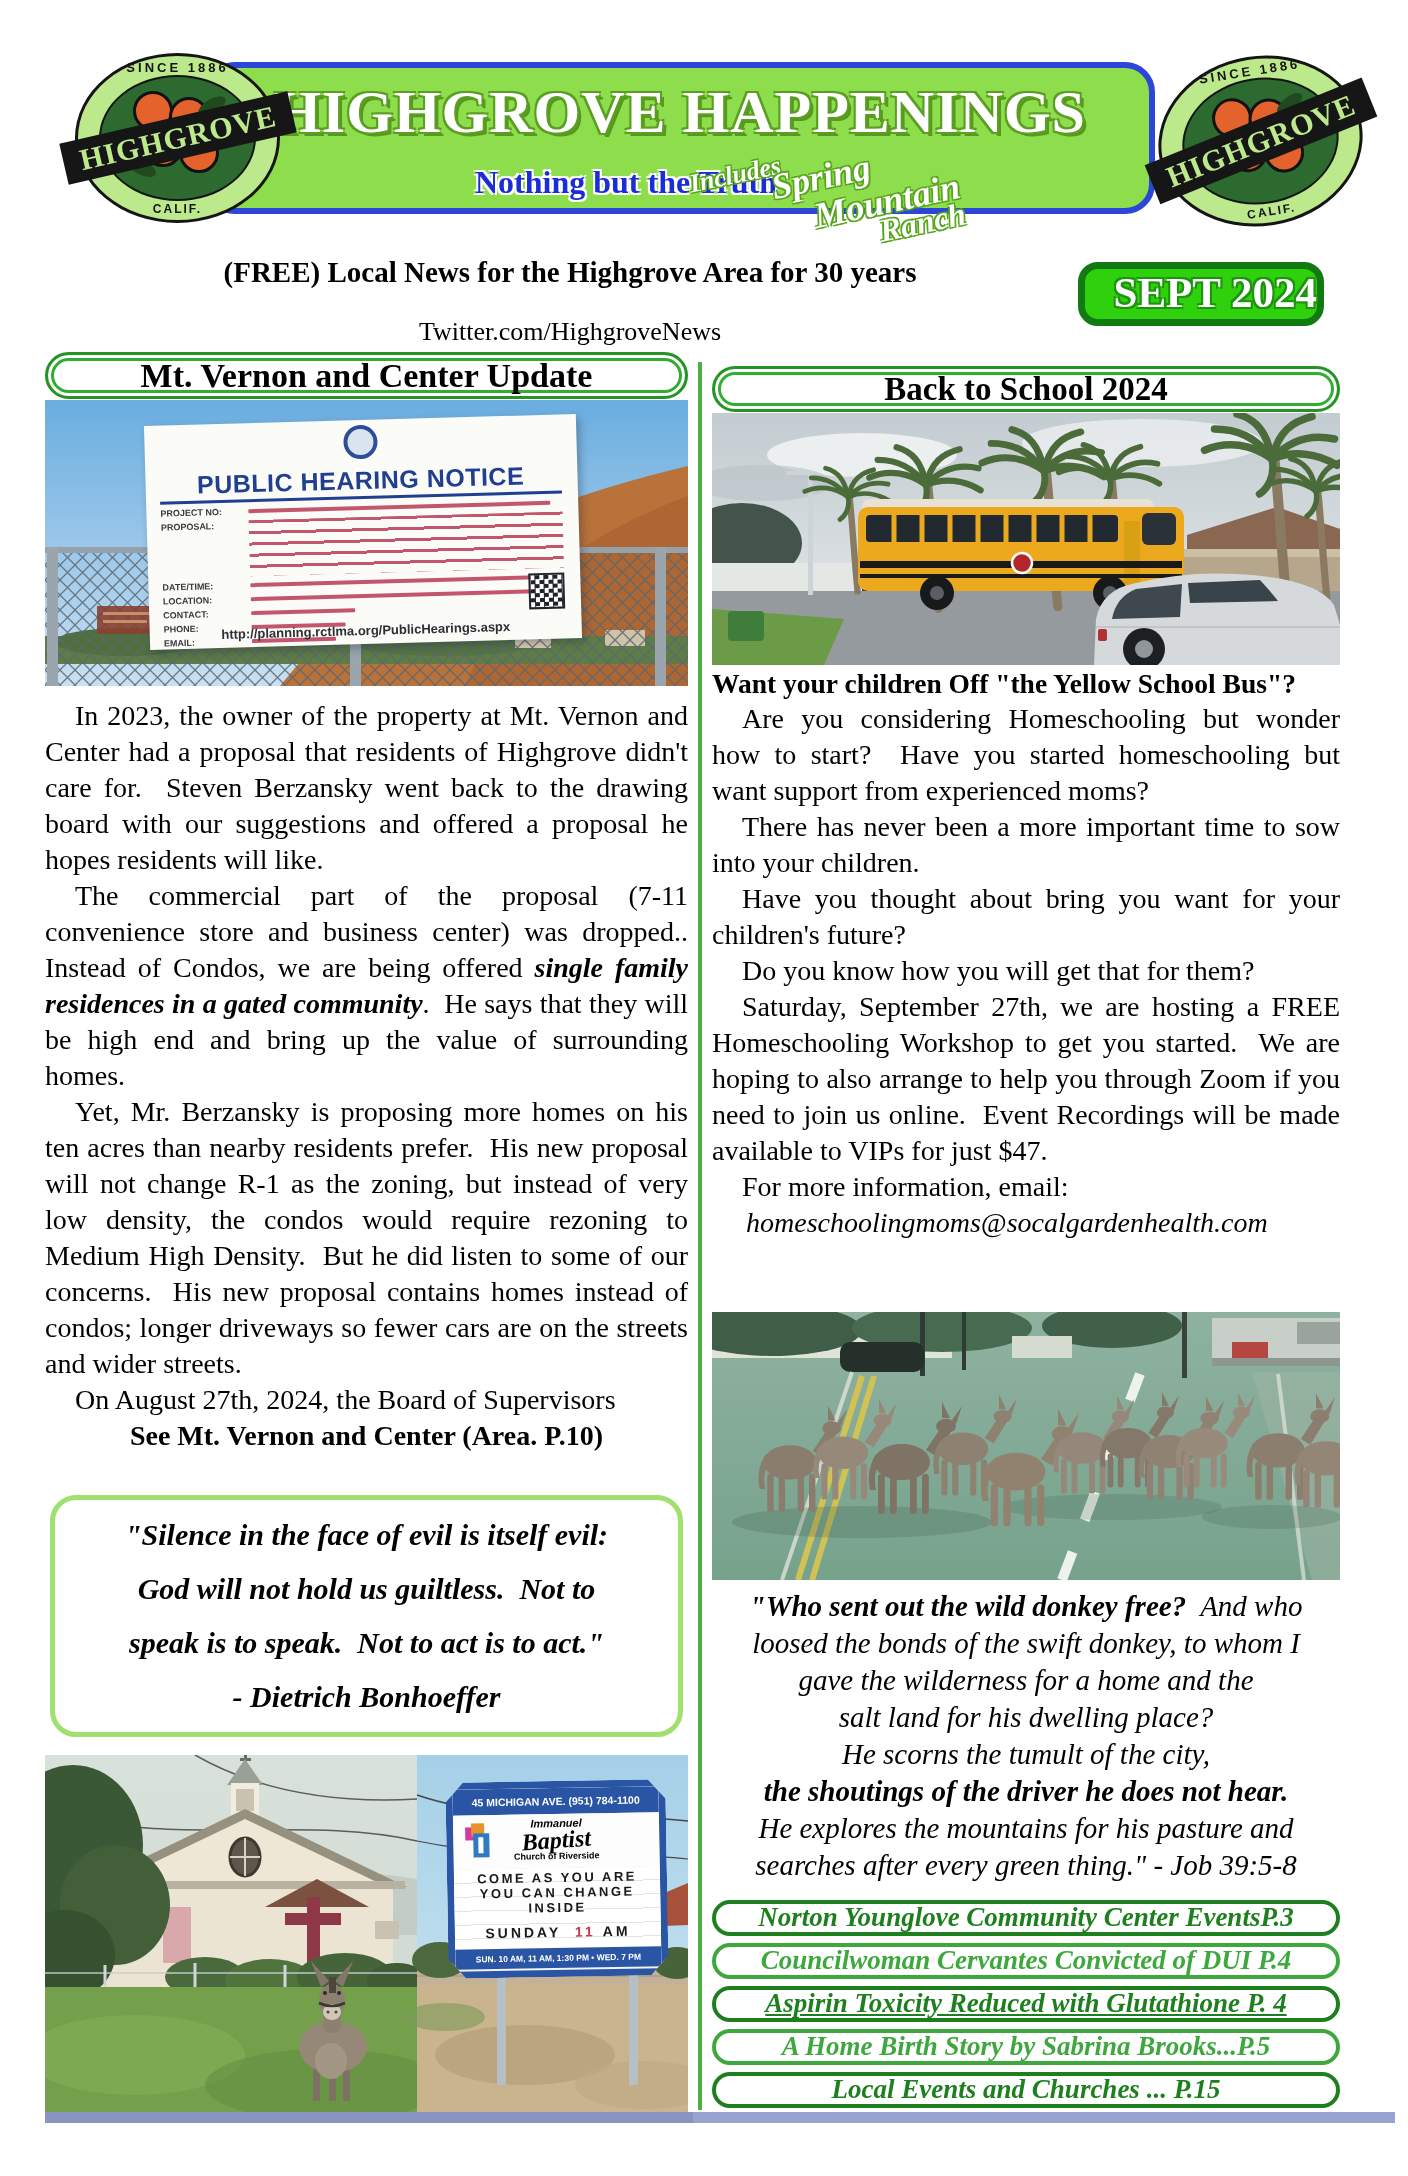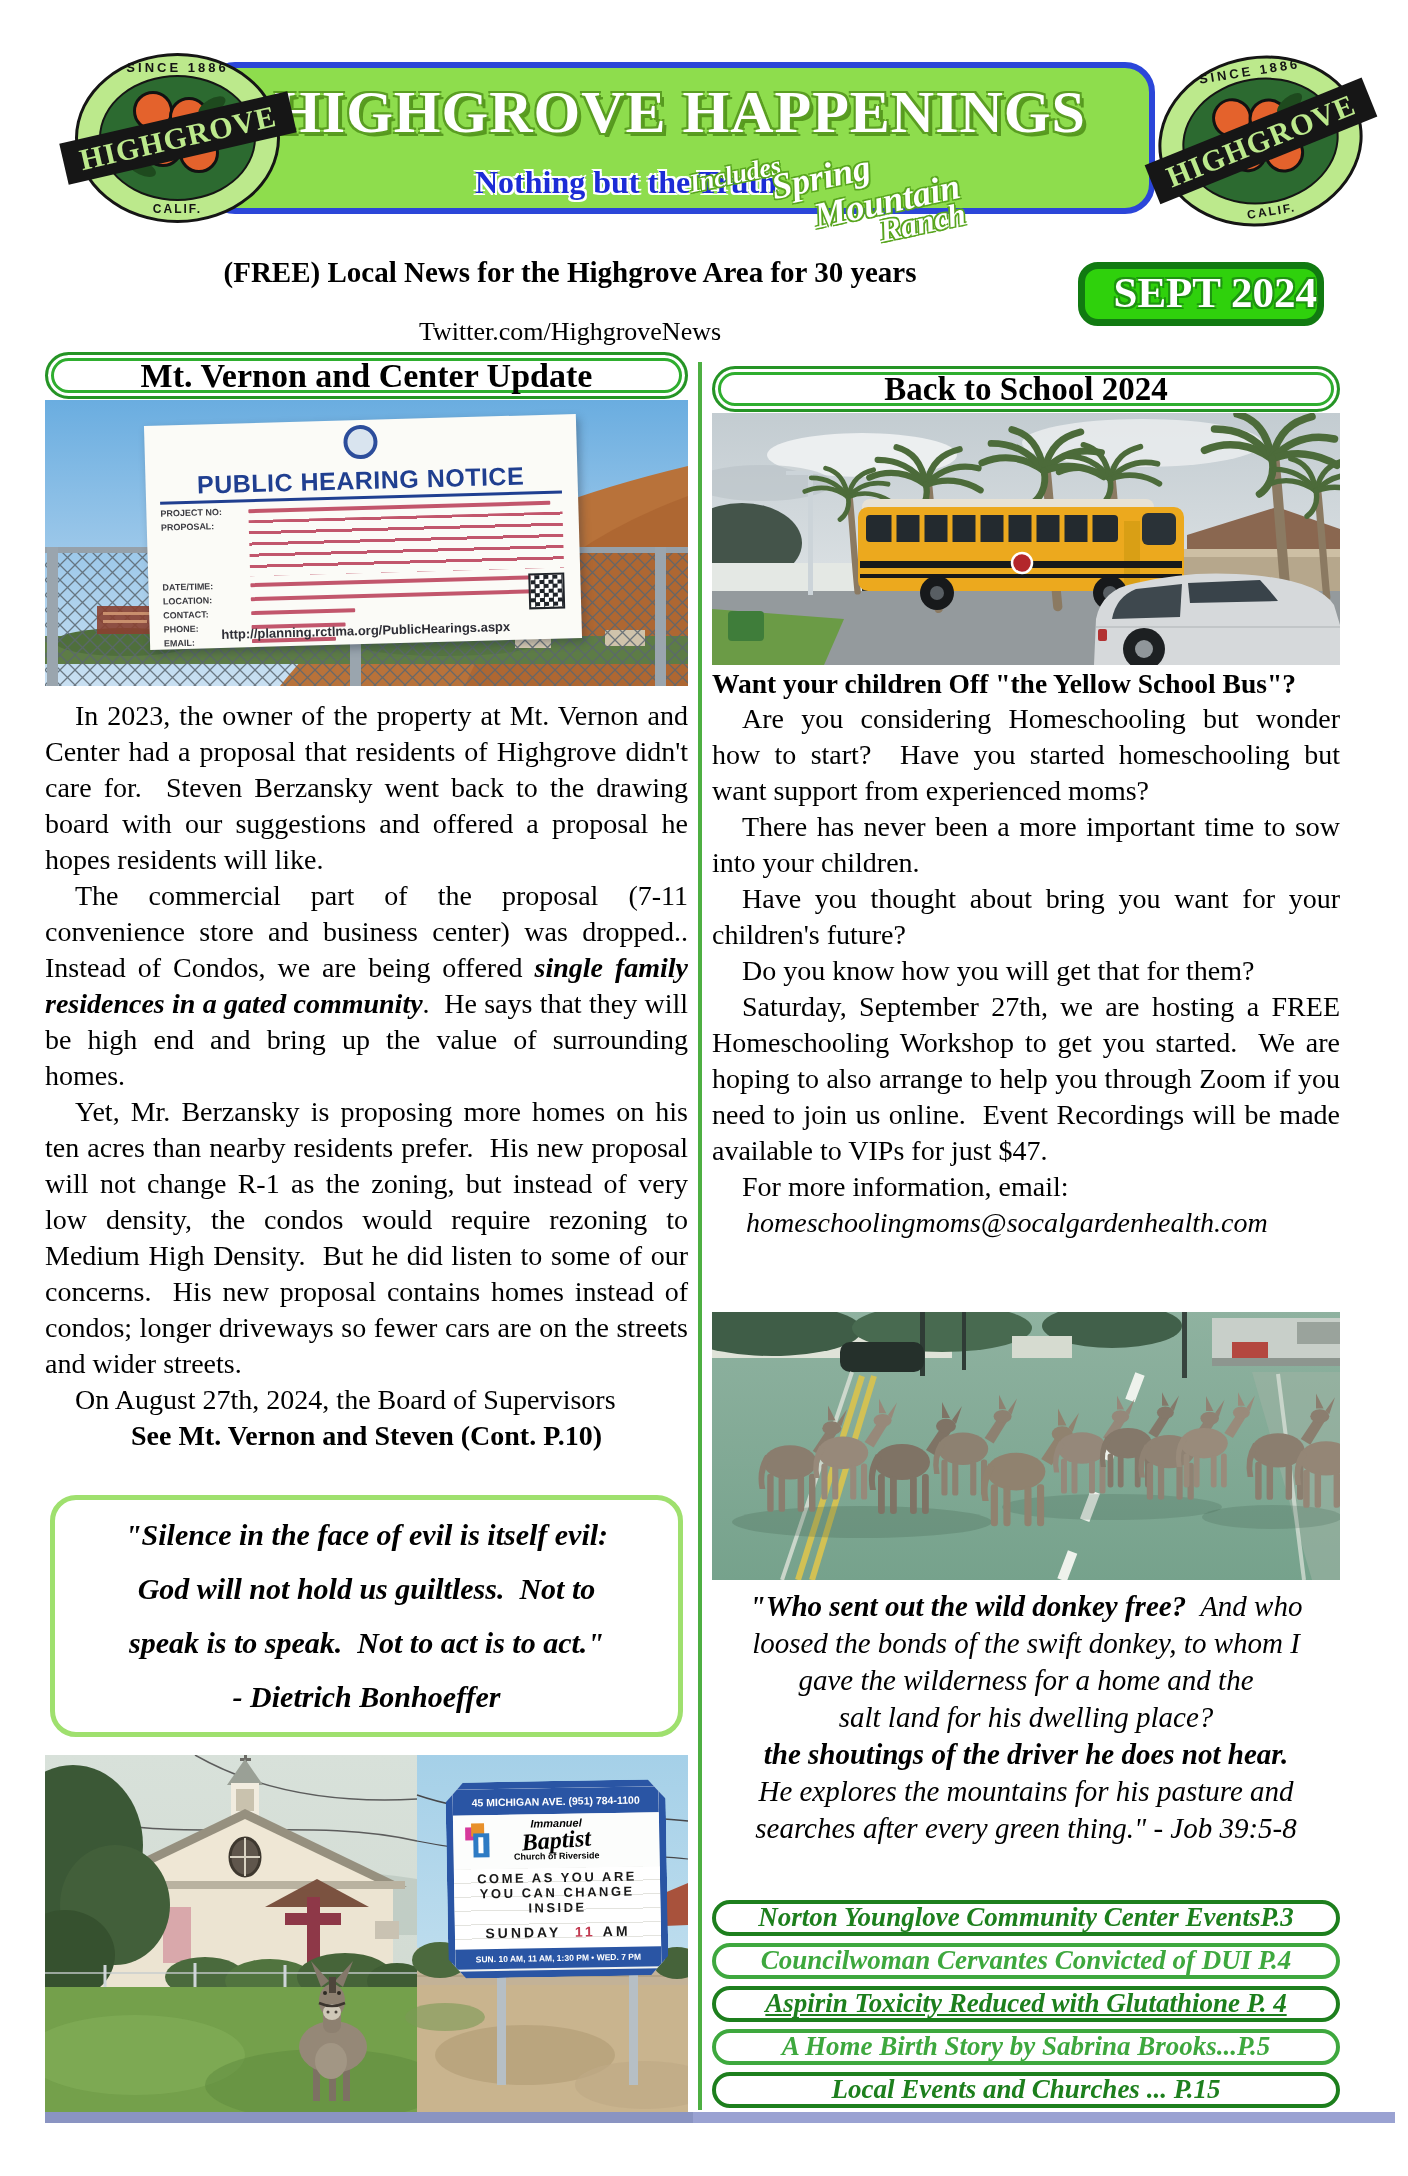--- a/index.html
+++ b/index.html
@@ -195,21 +195,21 @@
       <div class="pqr"></div>
       <div class="purl">http://planning.rctlma.org/PublicHearings.aspx</div>
     </div>
   </div>
 
   <div class="article" style="left:45px;top:698px;width:643px">
     <p>In 2023, the owner of the property at Mt. Vernon and Center had a proposal that residents of Highgrove didn't care for.  Steven Berzansky went back to the drawing board with our suggestions and offered a proposal he hopes residents will like.</p>
     <p><span>The commercial part of the proposal (7-11 convenience store and business center) was dropped..  Instead of Condos, we are being offered </span><span class="em">single family residences in a gated community</span><span>.  He says that they will be high end and bring up the value of surrounding homes.</span></p>
     <p>Yet, Mr. Berzansky is proposing more homes on his ten acres than nearby residents prefer.  His new proposal will not change R-1 as the zoning, but instead of very low density, the condos would require rezoning to Medium High Density.  But he did listen to some of our concerns.  His new proposal contains homes instead of condos; longer driveways so fewer cars are on the streets and wider streets.</p>
     <p>On August 27th, 2024, the Board of Supervisors</p>
-    <p class="cont">See Mt. Vernon and Steven (Cont. P.10)</p>
+    <p class="cont">See Mt. Vernon and Center (Area. P.10)</p>
   </div>
 
   <div class="qbox">
     <div class="qline">"Silence in the face of evil is itself evil:</div>
     <div class="qline">God will not hold us guiltless.  Not to</div>
     <div class="qline">speak is to speak.  Not to act is to act."</div>
     <div class="qline">- Dietrich Bonhoeffer</div>
   </div>
 
   <div class="photo" style="left:45px;top:1755px;width:643px;height:357px">
@@ -452,20 +452,21 @@
       <use href="#dk" transform="translate(528,108) scale(1.9)" fill="#8b7e6f"></use>
       <use href="#dk" transform="translate(576,116) scale(1.9)" fill="#948676"></use>
     </svg>
   </div>
 
   <div class="job">
     <div><span class="b">"Who sent out the wild donkey free?</span><span>  And who</span></div>
     <div>loosed the bonds of the swift donkey, to whom I</div>
     <div>gave the wilderness for a home and the</div>
     <div>salt land for his dwelling place?</div>
+    <div>He scorns the tumult of the city,</div>
     <div class="b">the shoutings of the driver he does not hear.</div>
     <div>He explores the mountains for his pasture and</div>
     <div>searches after every green thing." - Job 39:5-8</div>
   </div>
 
   <div class="idxwrap">
     <div class="idx"><span>Norton Younglove Community Center EventsP.3</span></div>
     <div class="idx lt"><span>Councilwoman Cervantes Convicted of DUI P.4</span></div>
     <div class="idx ul"><span>Aspirin Toxicity Reduced with Glutathione P. 4</span></div>
     <div class="idx lt"><span>A Home Birth Story by Sabrina Brooks...P.5</span></div>

